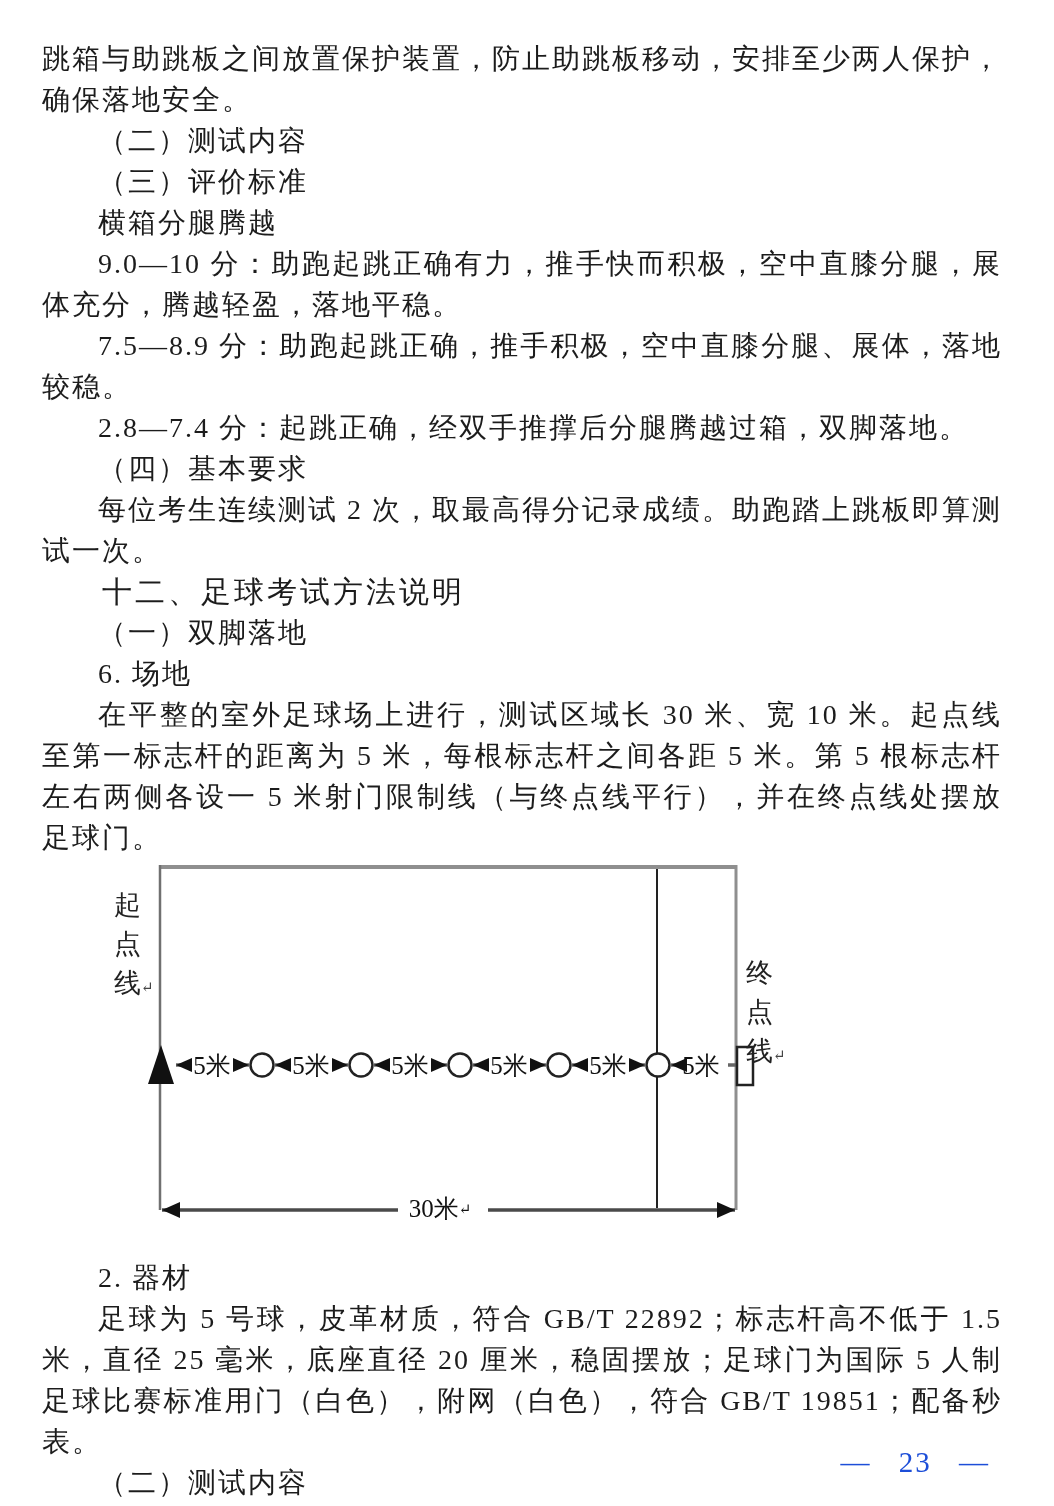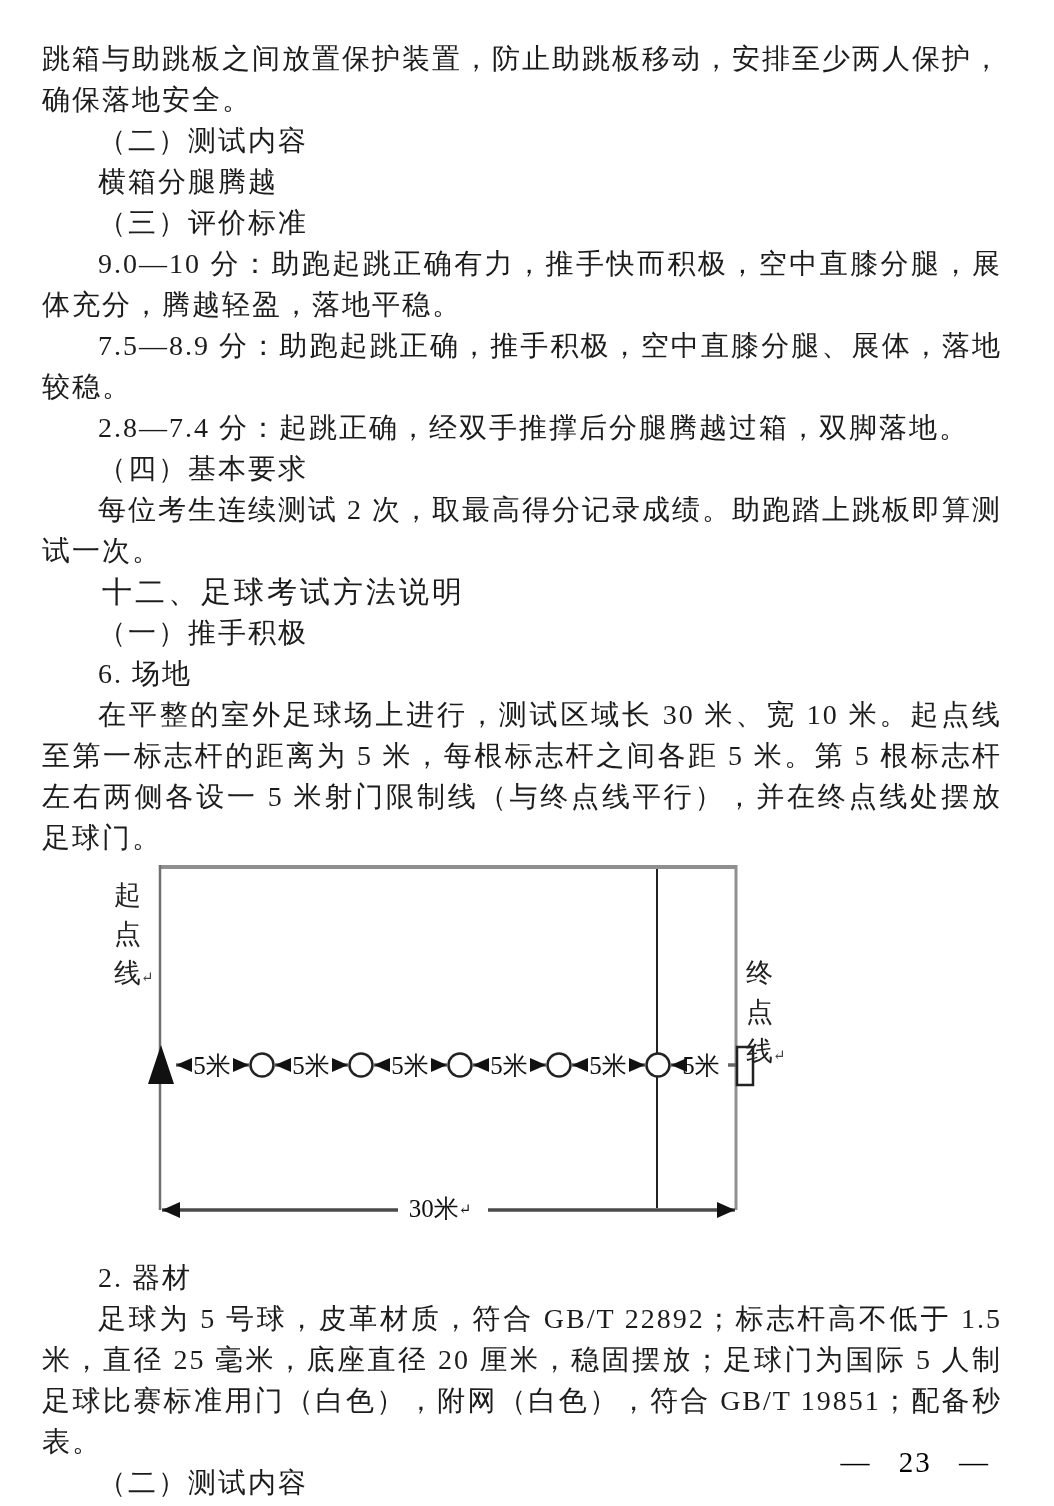--- a/index.html
+++ b/index.html
@@ -37,53 +37,53 @@
   .vlabel {
     position:absolute;
     width:46px;
     font-size:27px;
     line-height:39px;
     letter-spacing:0;
     word-break:break-all;
     color:#222;
   }
   .vlabel .ret { font-size:15px; color:#444; }
-  .start-label  { left:64px;  top:18px; }
+  .start-label  { left:64px;  top:28px; }
   .finish-label { left:696px; top:96px; }
   .dim-text {
     font-family:"Liberation Serif","DejaVu Serif",serif;
     font-size:25px;
     fill:#111;
   }
   .footer {
     position:absolute;
     top:1446px; right:64px;
     font-size:29px;
     letter-spacing:2px;
     word-spacing:18px;
-    color:#000000;
+    color:#1d4ed8;
   }
 </style>
 </head>
 <body>
 
 <div class="page">
 
   <div class="text-block">
     <p>跳箱与助跳板之间放置保护装置，防止助跳板移动，安排至少两人保护，确保落地安全。</p>
     <p class="indent">（二）测试内容</p>
+    <p class="indent">（三）评价标准</p>
     <p class="indent">横箱分腿腾越</p>
-    <p class="indent">（三）评价标准</p>
     <p class="indent">9.0—10 分：助跑起跳正确有力，推手快而积极，空中直膝分腿，展体充分，腾越轻盈，落地平稳。</p>
     <p class="indent">7.5—8.9 分：助跑起跳正确，推手积极，空中直膝分腿、展体，落地较稳。</p>
     <p class="indent">2.8—7.4 分：起跳正确，经双手推撑后分腿腾越过箱，双脚落地。</p>
     <p class="indent">（四）基本要求</p>
     <p class="indent">每位考生连续测试 2 次，取最高得分记录成绩。助跑踏上跳板即算测试一次。</p>
     <p class="indent heading">十二、足球考试方法说明</p>
-    <p class="indent">（一）推手积极</p>
+    <p class="indent">（一）双脚落地</p>
     <p class="indent">6. 场地</p>
     <p class="indent">在平整的室外足球场上进行，测试区域长 30 米、宽 10 米。起点线至第一标志杆的距离为 5 米，每根标志杆之间各距 5 米。第 5 根标志杆左右两侧各设一 5 米射门限制线（与终点线平行），并在终点线处摆放足球门。</p>
 
     <div class="diagram">
       <svg width="960" height="372" viewBox="0 0 960 372">
 
         <line x1="110" y1="9" x2="686" y2="9" stroke="#8f8f8f" stroke-width="4"></line>
         <line x1="110" y1="7" x2="110" y2="352" stroke="#707070" stroke-width="2.5"></line>
         <line x1="686" y1="7" x2="686" y2="352" stroke="#8f8f8f" stroke-width="3"></line>
         <line x1="607" y1="11" x2="607" y2="350" stroke="#222" stroke-width="2"></line>

